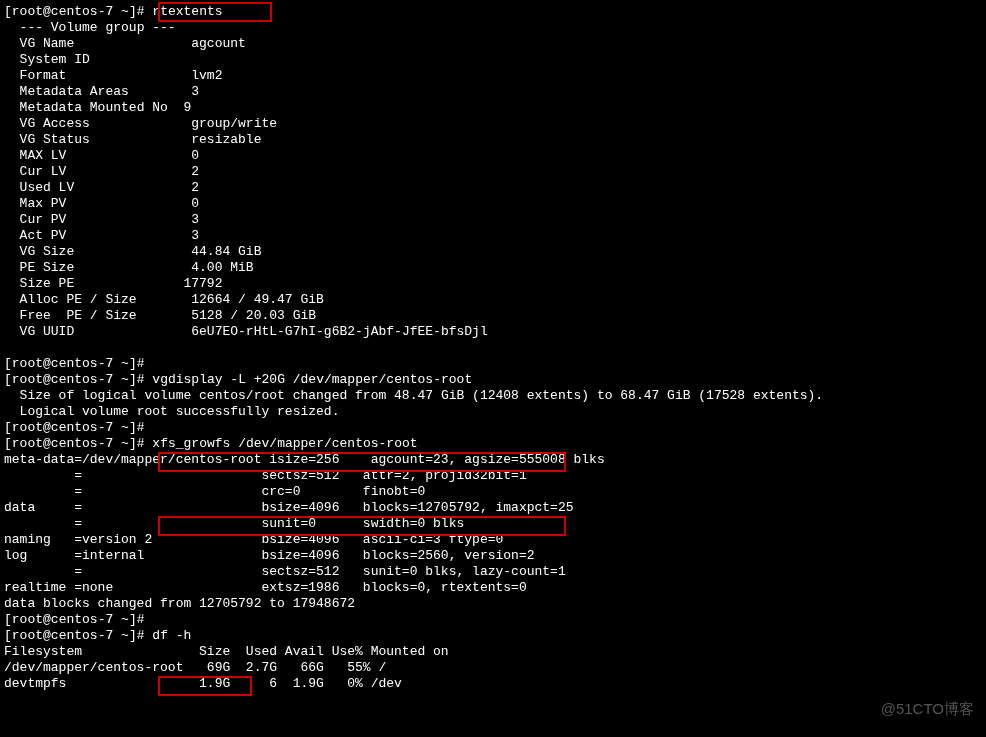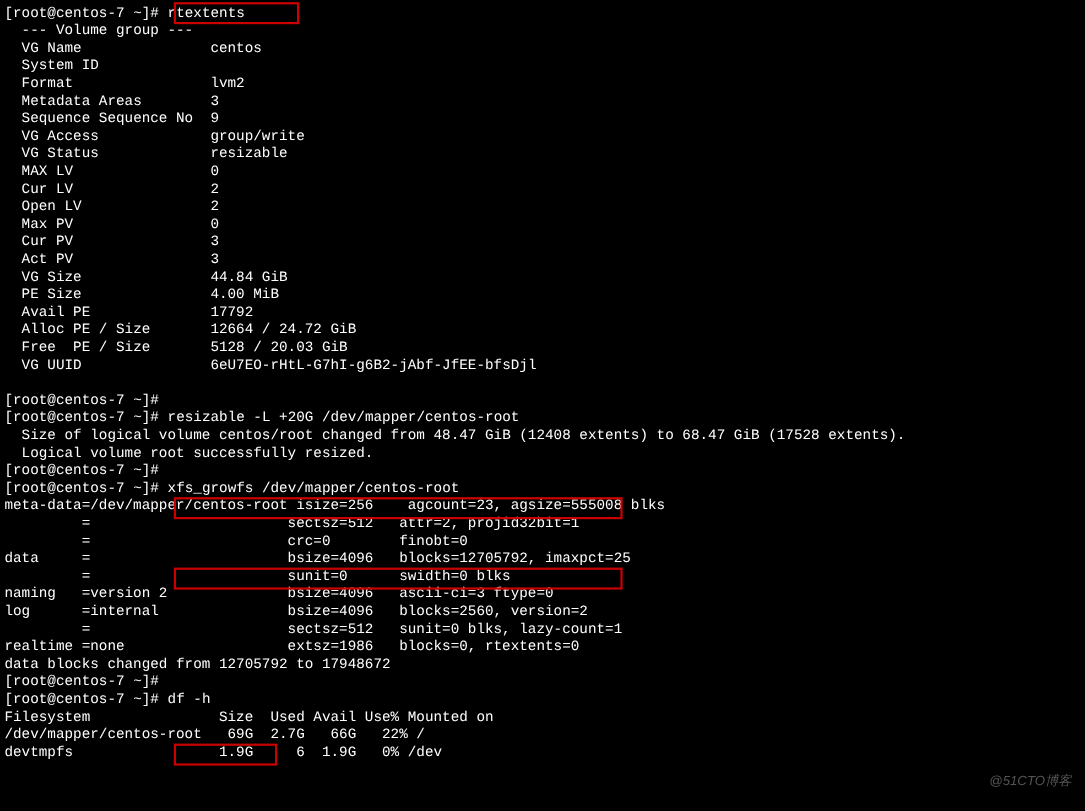--- a/index.html
+++ b/index.html
@@ -24,69 +24,68 @@
     border: 2px solid #c00;
     position: absolute;
     pointer-events: none;
   }
   .watermark {
     position: absolute;
     right: 12px;
     bottom: 18px;
     color: #555;
     font-family: sans-serif;
-    font-size: 12px;
-    font-style: italic;
+    font-size: 15px;
   }
 </style>
 </head>
 <body>
 
 <pre class="term">[<span>root</span>@<span>centos-7</span> <span>~</span>]<span>#</span> <span>rtextents</span>
   <span>--- Volume group ---</span>
-  <span>VG Name</span>               <span>centos</span>
+  <span>VG Name</span>               <span>agcount</span>
   <span>System ID</span>             <span></span>
   <span>Format</span>                <span>lvm2</span>
   <span>Metadata Areas</span>        <span>3</span>
-  <span>Sequence Sequence No</span>  <span>9</span>
+  <span>Metadata Mounted No</span>  <span>9</span>
   <span>VG Access</span>             <span>group/write</span>
   <span>VG Status</span>             <span>resizable</span>
   <span>MAX LV</span>                <span>0</span>
   <span>Cur LV</span>                <span>2</span>
-  <span>Open LV</span>               <span>2</span>
+  <span>Used LV</span>               <span>2</span>
   <span>Max PV</span>                <span>0</span>
   <span>Cur PV</span>                <span>3</span>
   <span>Act PV</span>                <span>3</span>
   <span>VG Size</span>               <span>44.84 GiB</span>
   <span>PE Size</span>               <span>4.00 MiB</span>
-  <span>Avail PE</span>              <span>17792</span>
-  <span>Alloc PE / Size</span>       <span>12664 / 24.72 GiB</span>
+  <span>Size PE</span>              <span>17792</span>
+  <span>Alloc PE / Size</span>       <span>12664 / 49.47 GiB</span>
   <span>Free  PE / Size</span>       <span>5128 / 20.03 GiB</span>
   <span>VG UUID</span>               <span>6eU7EO-rHtL-G7hI-g6B2-jAbf-JfEE-bfsDjl</span>
    
 [<span>root</span>@<span>centos-7</span> <span>~</span>]<span>#</span> 
-[<span>root</span>@<span>centos-7</span> <span>~</span>]<span>#</span> <span>resizable -L +20G /dev/mapper/centos-root</span>
+[<span>root</span>@<span>centos-7</span> <span>~</span>]<span>#</span> <span>vgdisplay -L +20G /dev/mapper/centos-root</span>
   <span>Size of logical volume centos/root changed from 48.47 GiB (12408 extents) to 68.47 GiB (17528 extents).</span>
   <span>Logical volume root successfully resized.</span>
 [<span>root</span>@<span>centos-7</span> <span>~</span>]<span>#</span> 
 [<span>root</span>@<span>centos-7</span> <span>~</span>]<span>#</span> <span>xfs_growfs /dev/mapper/centos-root</span>
 <span><span>meta-data=/dev/mapper/centos-root isize=256    agcount=23, agsize=555008 blks</span>
 <span>         =                       sectsz=512   attr=2, projid32bit=1</span>
 <span>         =                       crc=0        finobt=0</span>
 <span>data     =                       bsize=4096   blocks=12705792, imaxpct=25</span>
 <span>         =                       sunit=0      swidth=0 blks</span>
 <span>naming   =version 2              bsize=4096   ascii-ci=3 ftype=0</span>
 <span>log      =internal               bsize=4096   blocks=2560, version=2</span>
 <span>         =                       sectsz=512   sunit=0 blks, lazy-count=1</span>
 <span>realtime =none                   extsz=1986   blocks=0, rtextents=0</span>
 <span>data blocks changed from 12705792 to 17948672</span></span>
 [<span>root</span>@<span>centos-7</span> <span>~</span>]<span>#</span> 
 [<span>root</span>@<span>centos-7</span> <span>~</span>]<span>#</span> <span>df -h</span>
 <span>Filesystem               Size  Used Avail Use% Mounted on</span>
-<span>/dev/mapper/centos-root   69G  2.7G   66G   22% /</span>
+<span>/dev/mapper/centos-root   69G  2.7G   66G   55% /</span>
 <span>devtmpfs                 1.9G     6  1.9G   0% /dev</span></pre>
 
 <div class="hl" style="left:158px; top:2px; width:110px; height:16px;"></div>
 <div class="hl" style="left:158px; top:452px; width:404px; height:16px;"></div>
 <div class="hl" style="left:158px; top:516px; width:404px; height:16px;"></div>
 <div class="hl" style="left:158px; top:676px; width:90px; height:16px;"></div>
 
 <div class="watermark">@51CTO博客</div>
 
 </body></html>

